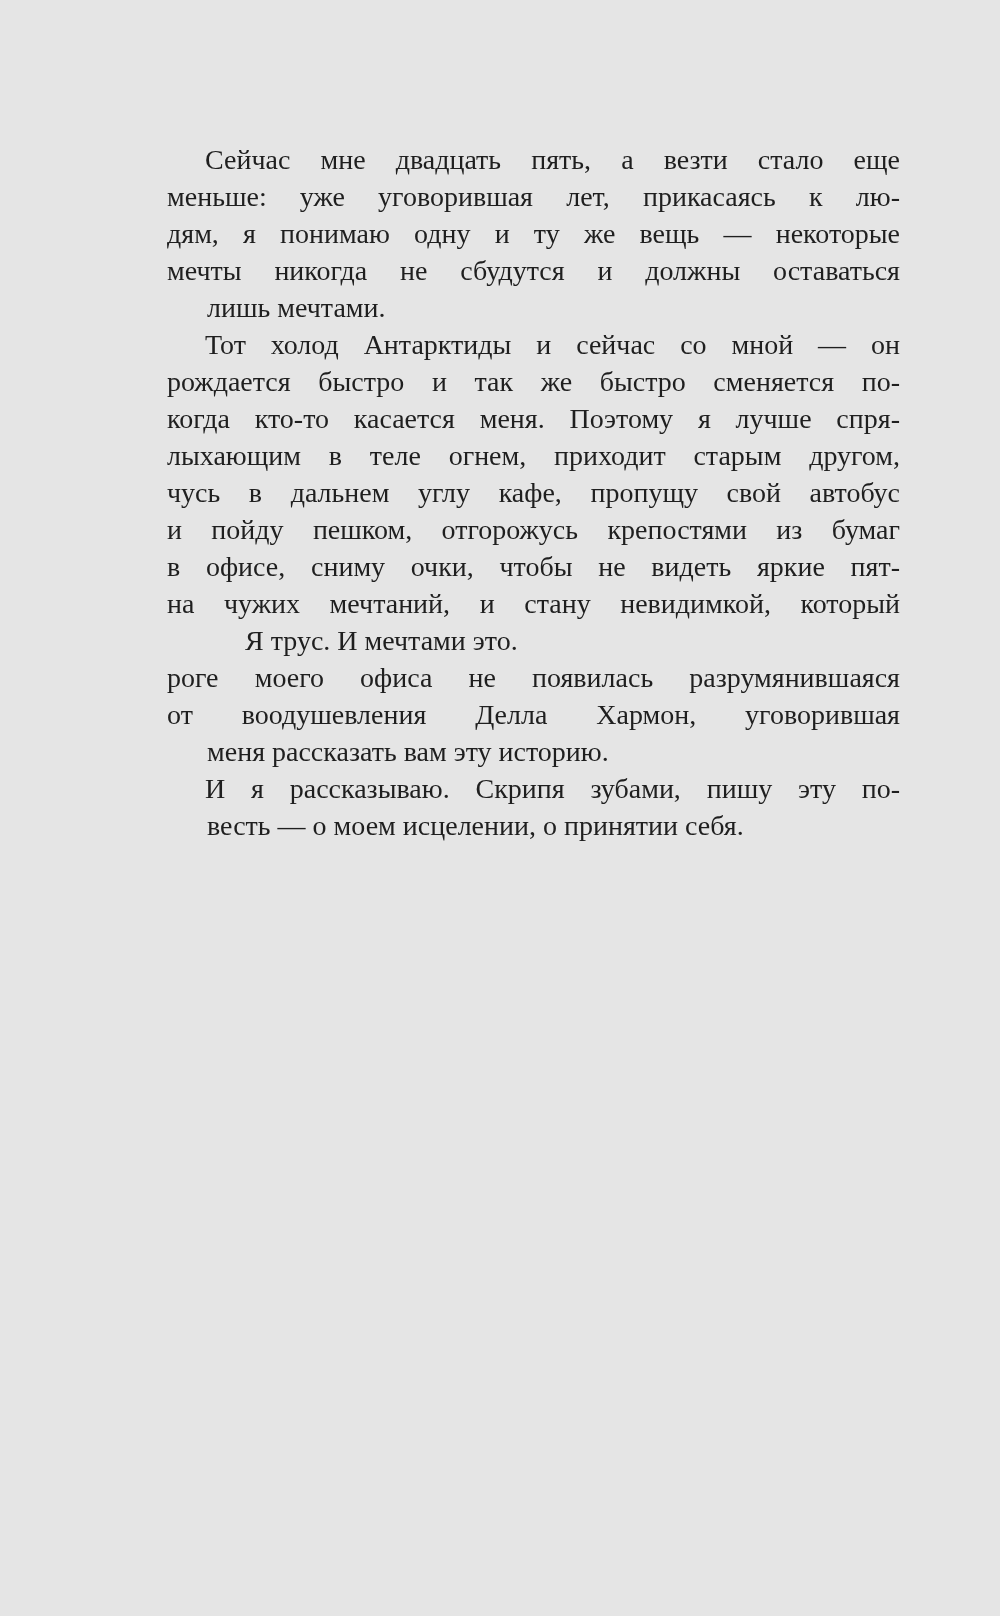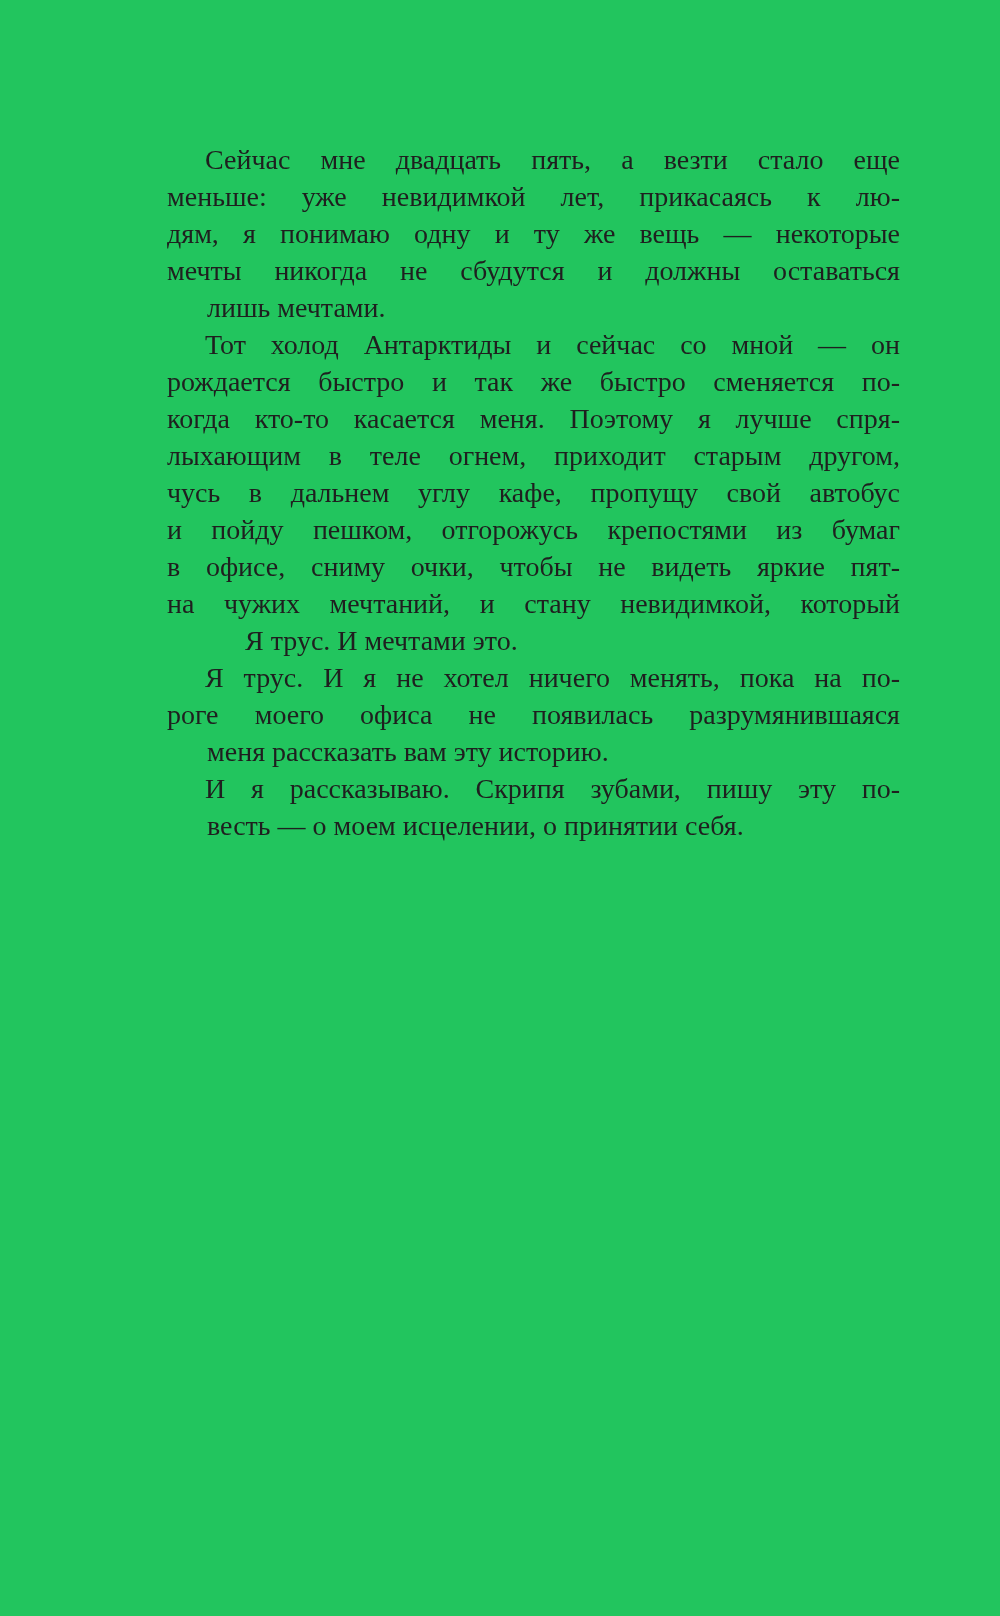--- a/index.html
+++ b/index.html
@@ -37,35 +37,35 @@
     text-align-last: left;
     margin-left: 40px;
   }
   .line.indent {
     text-indent: 38px;
   }
 </style>
 </head>
 <body>
 
-<main class="book-page" style="background: #22c55e;">
+<main class="book-page" style="background: #e5e5e5;">
   <section class="text-block" id="text-block" style="color: rgb(31, 31, 31);">
       <div class="line indent">Сейчас мне двадцать пять, а везти стало еще</div>
-      <div class="line">меньше: уже невидимкой лет, прикасаясь к лю-</div>
+      <div class="line">меньше: уже уговорившая лет, прикасаясь к лю-</div>
       <div class="line">дям, я понимаю одну и ту же вещь — некоторые</div>
       <div class="line">мечты никогда не сбудутся и должны оставаться</div>
       <div class="line last">лишь мечтами.</div>
       <div class="line indent">Тот холод Антарктиды и сейчас со мной — он</div>
       <div class="line">рождается быстро и так же быстро сменяется по-</div>
       <div class="line">когда кто-то касается меня. Поэтому я лучше спря-</div>
       <div class="line">лыхающим в теле огнем, приходит старым другом,</div>
       <div class="line">чусь в дальнем углу кафе, пропущу свой автобус</div>
       <div class="line">и пойду пешком, отгорожусь крепостями из бумаг</div>
       <div class="line">в офисе, сниму очки, чтобы не видеть яркие пят-</div>
       <div class="line">на чужих мечтаний, и стану невидимкой, который</div>
       <div class="line indent last">Я трус. И мечтами это.</div>
-      <div class="line indent">Я трус. И я не хотел ничего менять, пока на по-</div>
       <div class="line">роге моего офиса не появилась разрумянившаяся</div>
+      <div class="line">от воодушевления Делла Хармон, уговорившая</div>
       <div class="line last">меня рассказать вам эту историю.</div>
       <div class="line indent">И я рассказываю. Скрипя зубами, пишу эту по-</div>
       <div class="line last">весть — о моем исцелении, о принятии себя.</div>
     </section>
 </main>
 
 </body></html>

